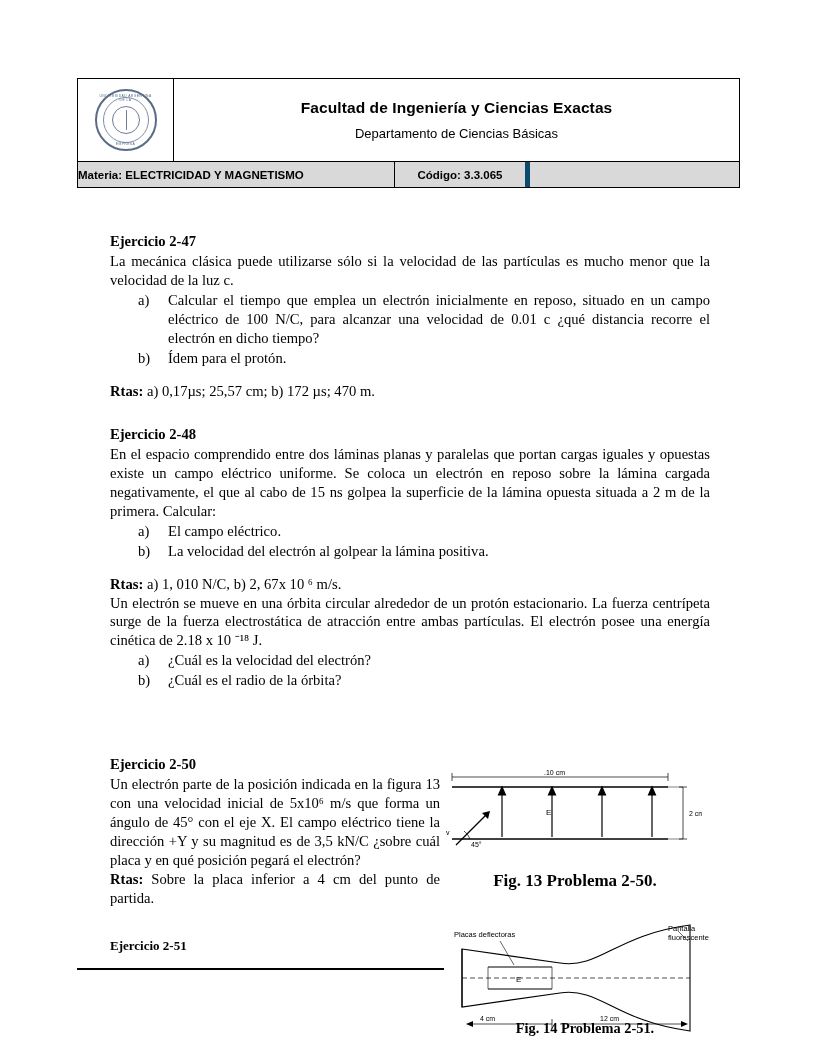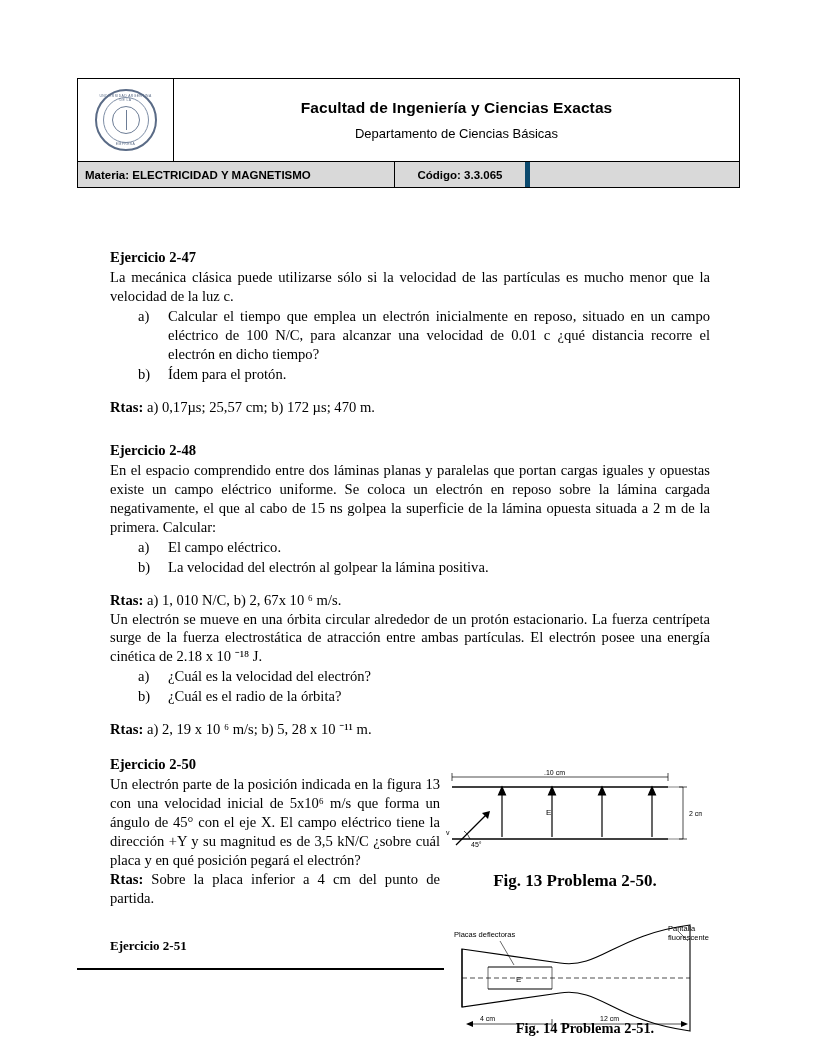--- a/index.html
+++ b/index.html
@@ -74,31 +74,31 @@
     display:flex;
     border:1px solid #000;border-top:none;
     height:26px;
     background:#d9d9d9;
     box-sizing:border-box;
     font-family:"Liberation Sans", sans-serif;
     font-size:11.5px;font-weight:bold;
   }
   .hdr-cell{
     display:flex;align-items:center;
-    padding-left:7px;
+    padding-left:0;
     box-sizing:border-box;
   }
   .hdr-cell.c1{width:317px;border-right:1px solid #000;}
   .hdr-cell.c2{width:135px;border-right:5px solid #0c4a6e;justify-content:center;padding-left:0;}
   .hdr-cell.c3{flex:1;}
 
   
   .content{
     position:absolute;
-    left:110px; top:248px; width:600px;
+    left:110px; top:232px; width:600px;
     font-size:14.6px;
     line-height:1.30;
   }
   .ex-title{
     font-weight:bold;
     margin:0 0 1px 0;
   }
   .para{
     margin:0;
     text-align:justify;
@@ -237,21 +237,20 @@
       <ul class="list">
         <li>
           <span class="lbl">a)</span>
           <span class="itm">¿Cuál es la velocidad del electrón?</span>
         </li>
         <li>
           <span class="lbl">b)</span>
           <span class="itm">¿Cuál es el radio de la órbita?</span>
         </li>
       </ul>
-      <p class="rtas"><b>Rtas:</b><span> a) 2, 19 x 10 ⁶ m/s; b) 5, 28 x 10 ⁻¹¹ m.</span></p>
     </div>
   </div>
 
   <div class="bottom">
     <div class="bottom-row">
       <div class="col-left">
         <p class="ex-title">Ejercicio 2-50</p>
         <p class="para">Un electrón parte de la posición indicada en la figura 13 con una velocidad inicial de 5x10⁶ m/s que forma un ángulo de 45° con el eje X. El campo eléctrico tiene la dirección +Y y su magnitud es de 3,5 kN/C ¿sobre cuál placa y en qué posición pegará el electrón?</p>
         <p class="para" style="margin-top:0"><b>Rtas:</b><span> Sobre la placa inferior a 4 cm del punto de partida.</span></p>
       </div>

